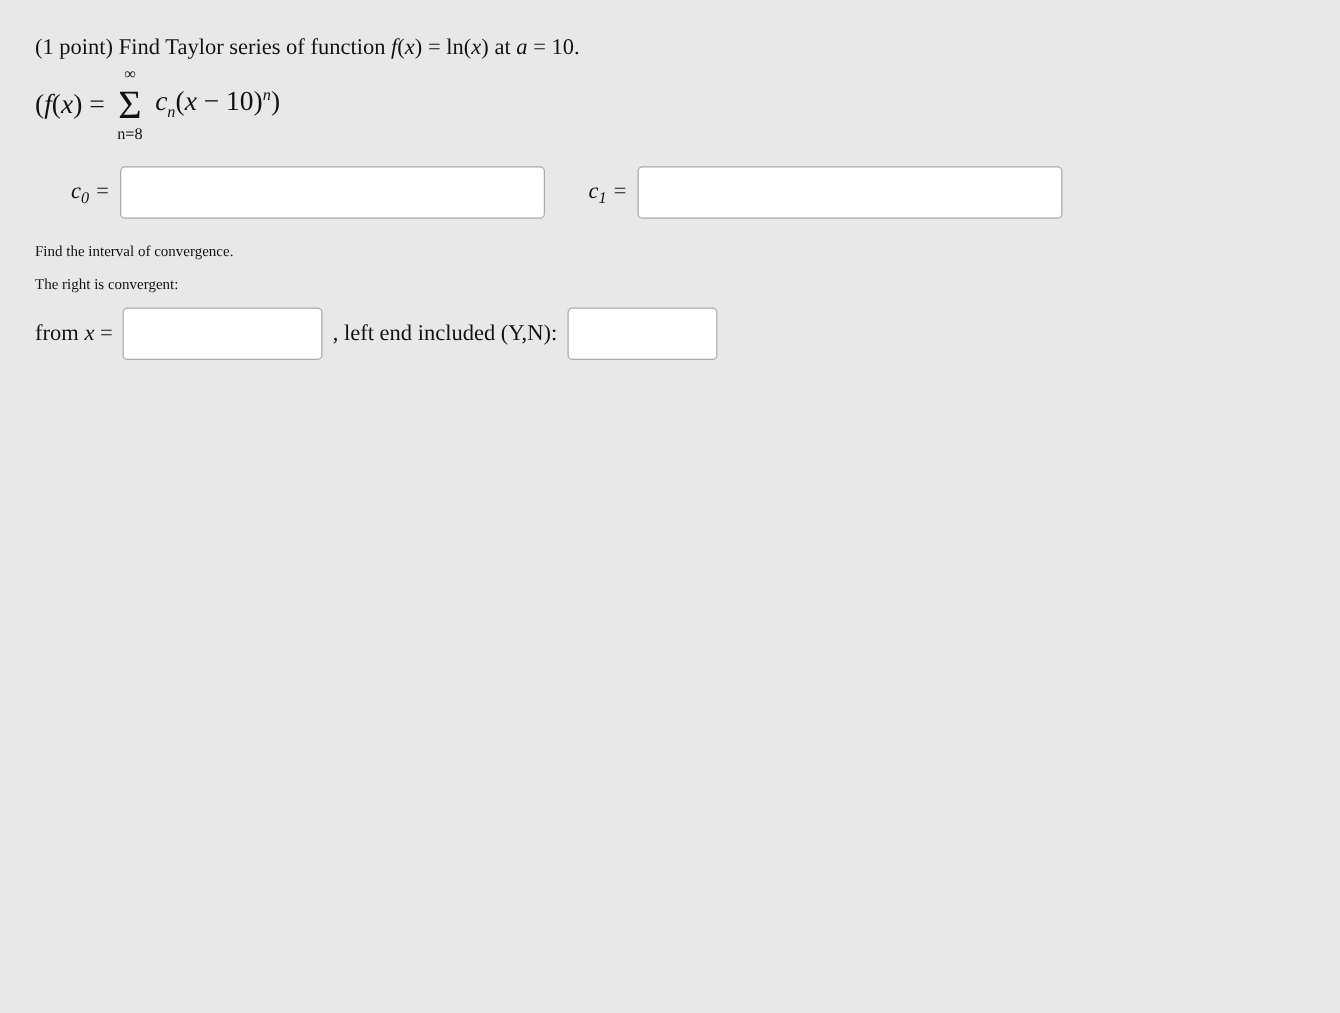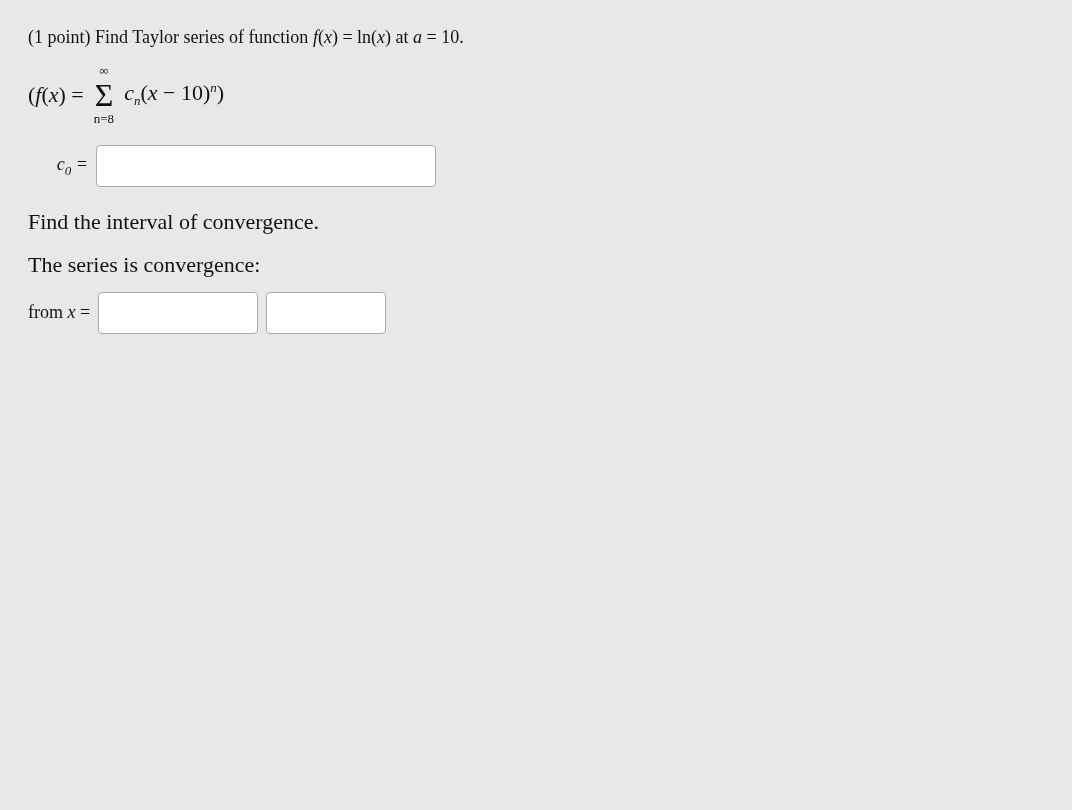--- a/index.html
+++ b/index.html
@@ -8,21 +8,21 @@
       font-family: Georgia, 'Times New Roman', serif;
       font-size: 18px;
       color: #111;
       padding: 24px 28px;
       width: 1072px;
       min-height: 810px;
     }
 
     .problem-statement {
       font-size: 18px;
-      margin-bottom: 12px;
+      margin-bottom: 0;
       line-height: 1.5;
     }
 
     .series-line {
       font-size: 22px;
       margin-bottom: 18px;
       display: flex;
       align-items: center;
       gap: 6px;
     }
@@ -70,21 +70,21 @@
       height: 42px;
       border: 1.5px solid #aaa;
       border-radius: 4px;
       background: #fff;
       font-size: 16px;
       padding: 4px 8px;
       outline: none;
     }
 
     .text-block {
-      font-size: 22px;
+      font-size: 12px;
       margin-bottom: 6px;
       line-height: 1.7;
     }
 
     .convergence-rows {
       display: flex;
       flex-direction: row;
       margin-top: 8px;
     }
 
@@ -138,31 +138,36 @@
   <span><em>c<sub>n</sub></em>(<em>x</em> − 10)<sup><em>n</em></sup>)</span>
 </div>
 
 <div class="coeff-rows">
 
   <div class="coeff-row">
     <span class="coeff-label"><em>c</em><sub>0</sub> =</span>
     <input class="coeff-input" type="text" style="">
   </div>
 
+  <div class="coeff-row">
+    <span class="coeff-label"><em>c</em><sub>1</sub> =</span>
+    <input class="coeff-input" type="text" style="">
+  </div>
 
 
 
 
 </div>
 
 <div class="text-block">Find the interval of convergence.</div>
-<div class="text-block">The series is convergence:</div>
+<div class="text-block">The right is convergent:</div>
 
 <div class="convergence-rows">
 
   <div class="convergence-row">
     <span>from <em>x</em> =</span>
     <input class="conv-input-short" type="text" style="">
+    <span>, left end included (Y,N):</span>
     <input class="yn-input" type="text" style="">
   </div>
 
 
 </div>
 
 </body></html>

